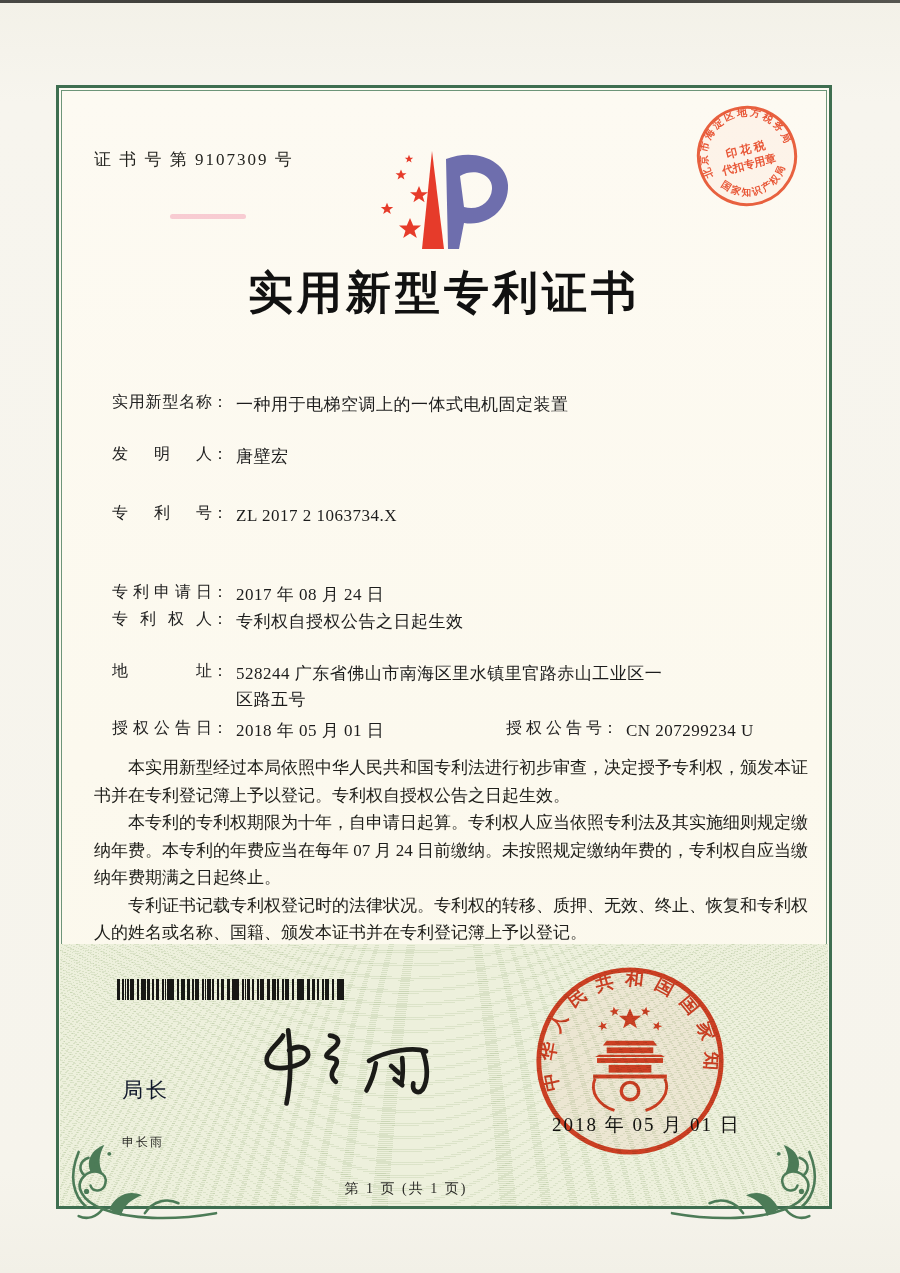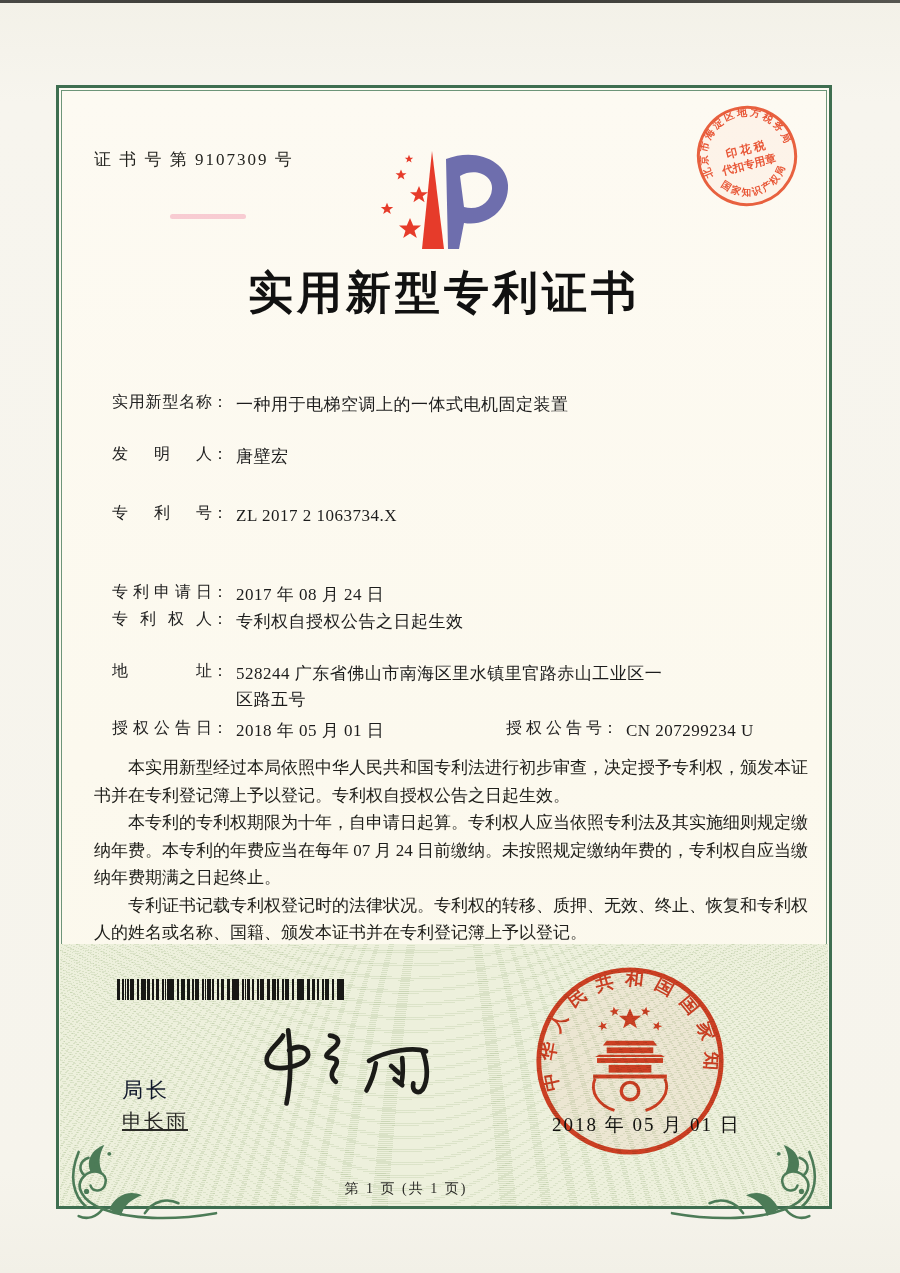--- a/index.html
+++ b/index.html
@@ -32,21 +32,21 @@
   .fvalue{font-size:17px;letter-spacing:.5px;color:#1c1c1c;line-height:26px;}
   .paras{left:94px;top:754px;width:714px;font-size:17px;line-height:27.5px;text-align:justify;color:#20201c;}
   .paras p{margin:0;text-indent:2em;}
   .barcode{left:117px;top:979px;width:227px;height:21px;
     background-image:
       repeating-linear-gradient(90deg,#181815 0 2px,rgba(0,0,0,0) 2px 5px),
       repeating-linear-gradient(90deg,#181815 0 1px,rgba(0,0,0,0) 1px 8px),
       repeating-linear-gradient(90deg,#181815 0 3px,rgba(0,0,0,0) 3px 13px);
   }
   .signoff-title{left:122px;top:1044px;font-size:21px;letter-spacing:3px;font-family:Liberation Sans, sans-serif;color:#0f172a;margin-top:32px;}
-  .signoff-name{left:122px;top:1108px;font-size:20px;letter-spacing:2px;font-family:"Liberation Sans","DejaVu Sans",sans-serif;color:#2a2a26;text-decoration:underline;}
+  .signoff-name{left:122px;top:1134px;font-size:12px;letter-spacing:2px;font-family:"Liberation Sans","DejaVu Sans",sans-serif;color:#2a2a26;}
   .seal-date{left:552px;top:1112px;font-size:19px;letter-spacing:2px;color:#121210;z-index:6;}
   .footer{left:56px;top:1180px;width:700px;text-align:center;font-size:14px;letter-spacing:2px;color:#2c2c28;}
   .stamp-wrap{left:694px;top:103px;width:106px;height:106px;transform:rotate(-14deg);mix-blend-mode:multiply;opacity:.95;}
   .seal-wrap{left:533px;top:964px;width:194px;height:194px;mix-blend-mode:multiply;z-index:5;}
   .logo-wrap{left:376px;top:145px;width:135px;height:112px;}
   .sig-wrap{left:255px;top:1013px;width:200px;height:100px;z-index:6;}
   .fl-left{left:50px;top:1142px;width:168px;height:84px;z-index:3;}
   .fl-right{left:670px;top:1142px;width:168px;height:84px;transform:scaleX(-1);z-index:3;}
 </style>
 </head>

